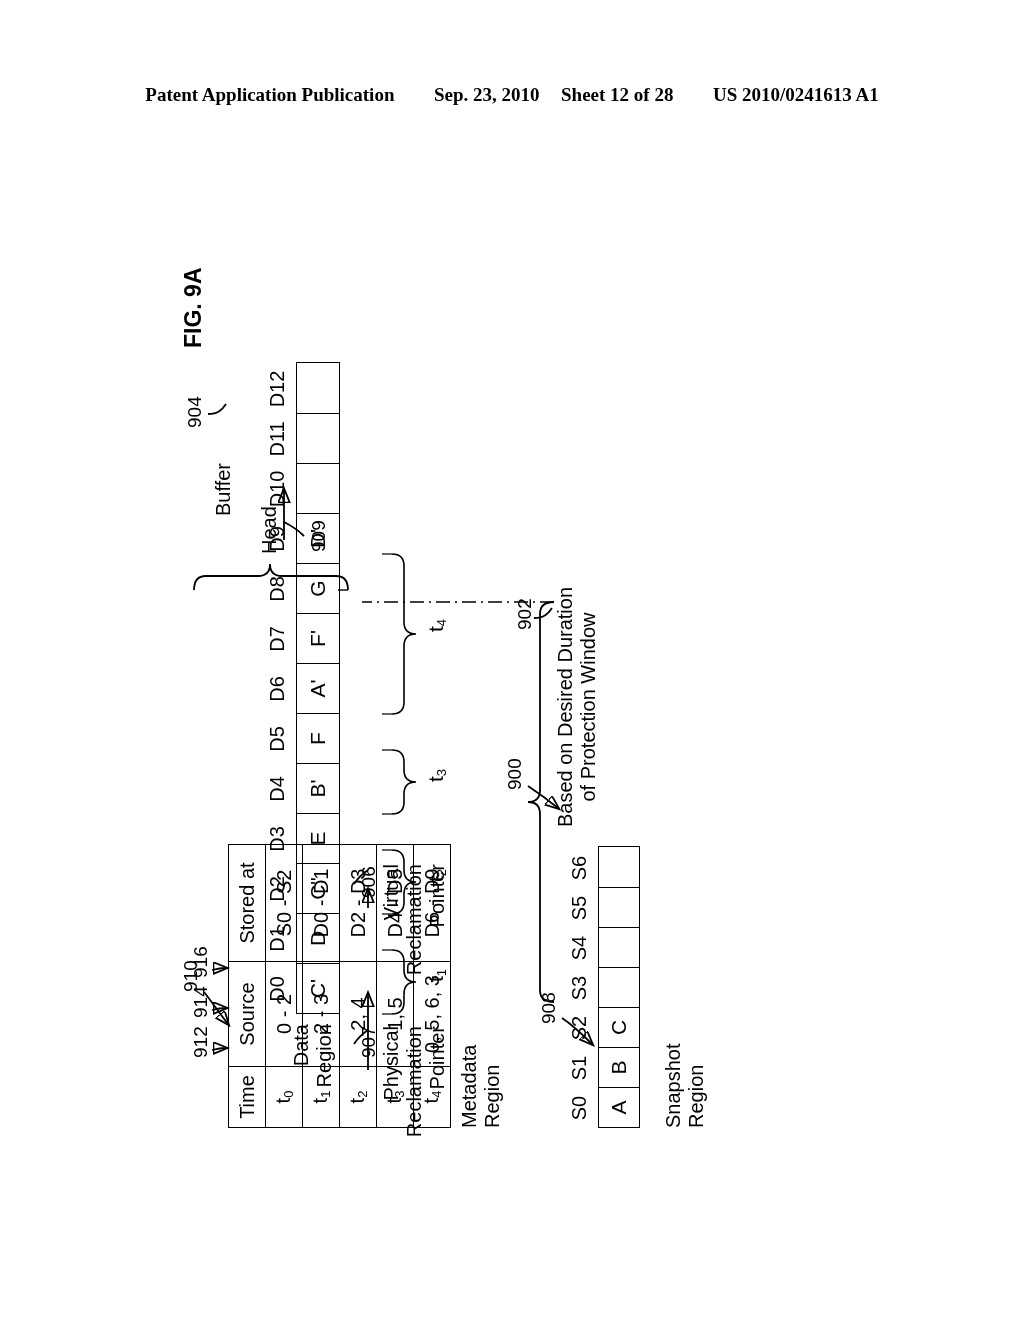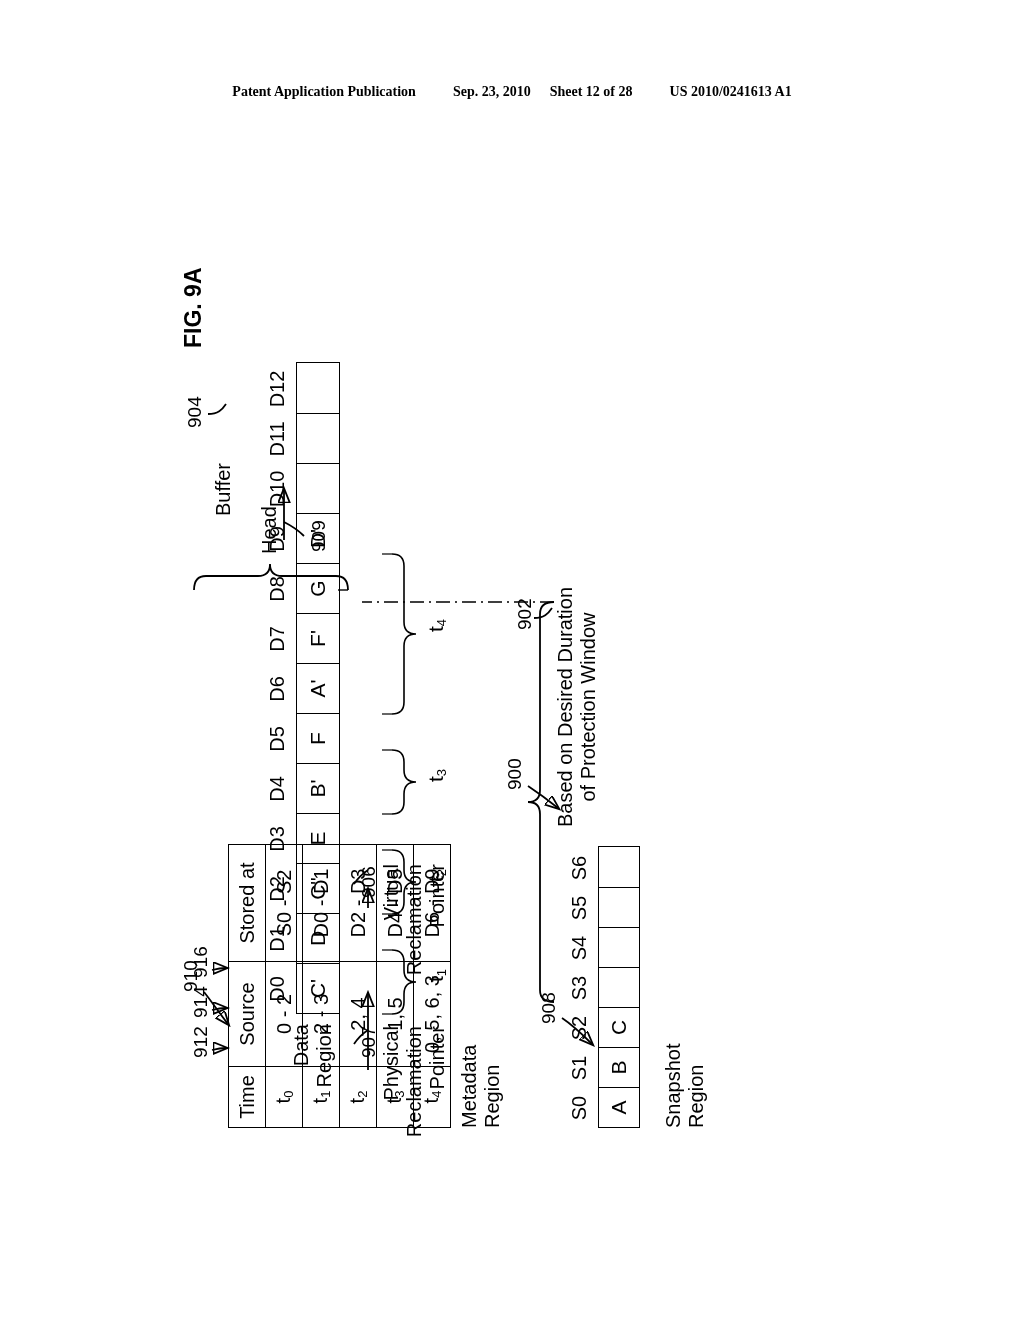--- a/index.html
+++ b/index.html
@@ -18,21 +18,21 @@
 
   
   #page-header {
     position: absolute;
     top: 84px;
     left: 0;
     width: 1024px;
     text-align: center;
     font-family: "Liberation Serif", serif;
     font-weight: bold;
-    font-size: 14px;
+    font-size: 19px;
     letter-spacing: 0px;
     white-space: nowrap;
   }
   #page-header span { display: inline-block; }
   .hdr-gap-a { width: 30px; }
   .hdr-gap-b { width: 12px; }
   .hdr-gap-c { width: 30px; }
 
   
   

